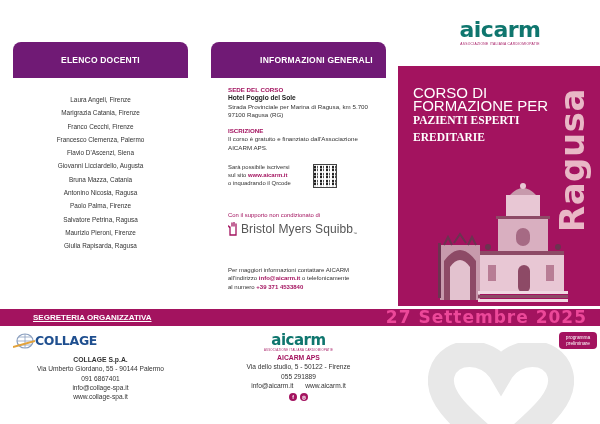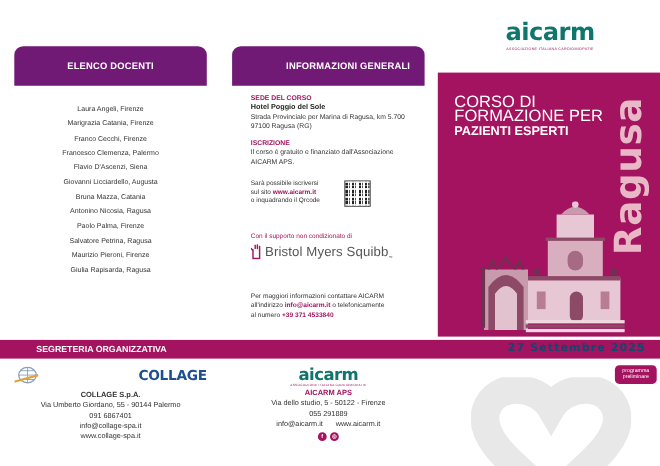--- a/index.html
+++ b/index.html
@@ -48,51 +48,51 @@
   
   .cover-logo { position: absolute; left: 450px; top: 18px; width: 100px; text-align: center; }
   .logo-word { font-family: "DejaVu Sans", sans-serif; font-weight: bold; color: #0f766e; letter-spacing: -0.5px; }
   .logo-sub { font-size: 3.3px; color: #a3135f; letter-spacing: 0.3px; }
 
   .cover-band {
     position: absolute; left: 398px; top: 66px; width: 202px; height: 240px; background: #a3135f;
   }
   .cover-title { position: absolute; left: 413px; top: 86px; color: #fff; width: 150px; }
   .cover-title .light { font-size: 15px; line-height: 13px; font-weight: normal; }
-  .cover-title .bold { font-size: 11.5px; line-height: 16.5px; font-weight: bold; font-family: Liberation Sans, sans-serif; }
+  .cover-title .bold { font-size: 11.5px; line-height: 16.5px; font-weight: bold; font-family: Liberation Serif, serif; }
   .ragusa {
     position: absolute; left: 552px; top: 232px; transform-origin: left top; transform: rotate(-90deg);
     font-family: "DejaVu Sans", sans-serif; font-weight: bold; font-size: 34px; color: #e9b8c6; letter-spacing: 0.5px;
     white-space: nowrap;
   }
   .church { position: absolute; left: 438px; top: 183px; width: 130px; height: 120px; }
 
   .bottom-band {
     position: absolute; left: 0; top: 309px; width: 600px; height: 17px; background: #a3135f;
   }
   .segreteria-label {
     position: absolute; left: 33px; top: 309px; height: 17px; line-height: 17px;
-    color: #fff; font-weight: bold; font-size: 8px;
+    color: #fff; font-weight: bold; font-size: 8px; text-decoration: underline;
   }
   .date-label {
     position: absolute; right: 13px; top: 307px; height: 20px; line-height: 20px;
-    color: #0c4a6e; font-weight: bold; font-size: 10px; letter-spacing: 1px; font-family: "DejaVu Sans", sans-serif;
+    color: #ec4899; font-weight: bold; font-size: 17px; letter-spacing: 1px; font-family: "DejaVu Sans", sans-serif;
   }
   .badge {
     position: absolute; left: 559px; top: 332px; width: 38px; height: 17px;
     background: #a3135f; color: #fff; border-radius: 4px;
     font-size: 4.8px; text-align: center; line-height: 6px; padding-top: 2.5px;
   }
   .heart { position: absolute; left: 428px; top: 343px; width: 146px; height: 100px; }
 
   .contact { position: absolute; text-align: center; font-size: 6.6px; color: #333; line-height: 9.3px; }
   #collage-block { left: 13px; top: 330px; width: 175px; }
   #aicarm-block { left: 211px; top: 330px; width: 175px; }
   .contact .name { font-weight: bold; font-size: 6.8px; }
-  .collage-logo { display: flex; align-items: center; justify-content: space-between; height: 22px; margin-bottom: 3px; }
+  .collage-logo { display: flex; align-items: center; justify-content: flex-start; height: 22px; margin-bottom: 3px; }
   .collage-text { font-family: "DejaVu Sans", sans-serif; font-weight: bold; font-size: 12.5px; color: #1f4f8f; letter-spacing: -0.3px; }
   .social { display: flex; justify-content: center; gap: 3px; margin-top: 3px; }
   .social span { width: 8px; height: 8px; border-radius: 50%; background: #a3135f; color: #fff; font-size: 5px; line-height: 8px; text-align: center; font-weight: bold; }
 </style>
 </head>
 <body>
 
 <div id="tab-docenti" class="tab-header">
   <span>ELENCO DOCENTI</span>
 </div>
@@ -159,20 +159,21 @@
 <div class="cover-logo">
   <div class="logo-word" style="font-size:22px; line-height:24px;">aicarm</div>
   <div class="logo-sub">ASSOCIAZIONE ITALIANA CARDIOMIOPATIE</div>
 </div>
 
 <div class="cover-band"></div>
 <div class="cover-title">
   <div class="light">CORSO DI</div>
   <div class="light">FORMAZIONE PER</div>
   <div class="bold">PAZIENTI ESPERTI</div>
+  <div class="bold">EREDITARIE</div>
 </div>
 <div class="ragusa">Ragusa</div>
 
 <svg class="church" viewBox="0 0 130 120">
 
   <rect x="2" y="62" width="40" height="55" fill="#c79aac"></rect>
   <path d="M6 117 V78 Q22 56 38 78 V117 Z" fill="#8d4a66"></path>
   <path d="M12 117 V84 Q22 70 32 84 V117 Z" fill="#e3c2cf"></path>
   <rect x="0" y="60" width="3" height="55" fill="#6b3350"></rect>
   <path d="M6 62 l4 -8 l4 8 M16 60 l6 -9 l6 9 M30 62 l4 -8 l4 8" stroke="#6b3350" stroke-width="2" fill="none"></path>

